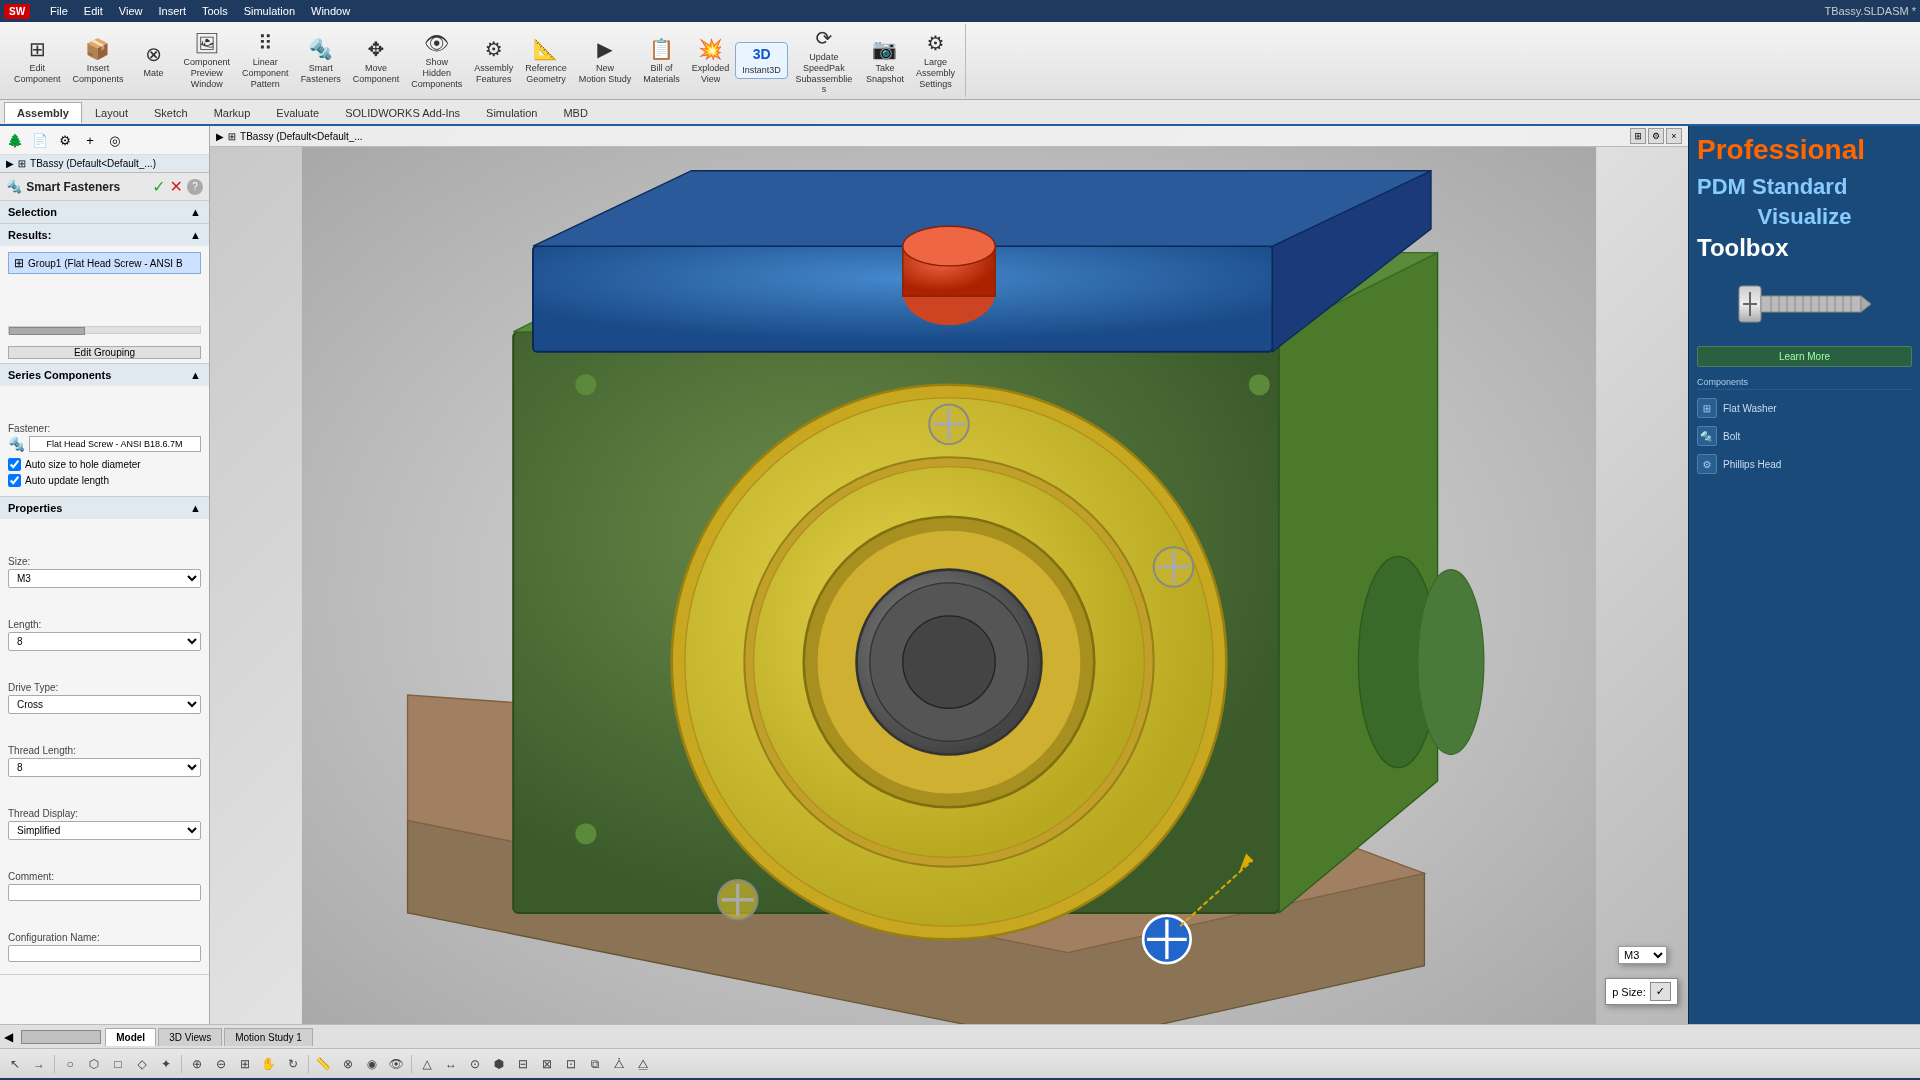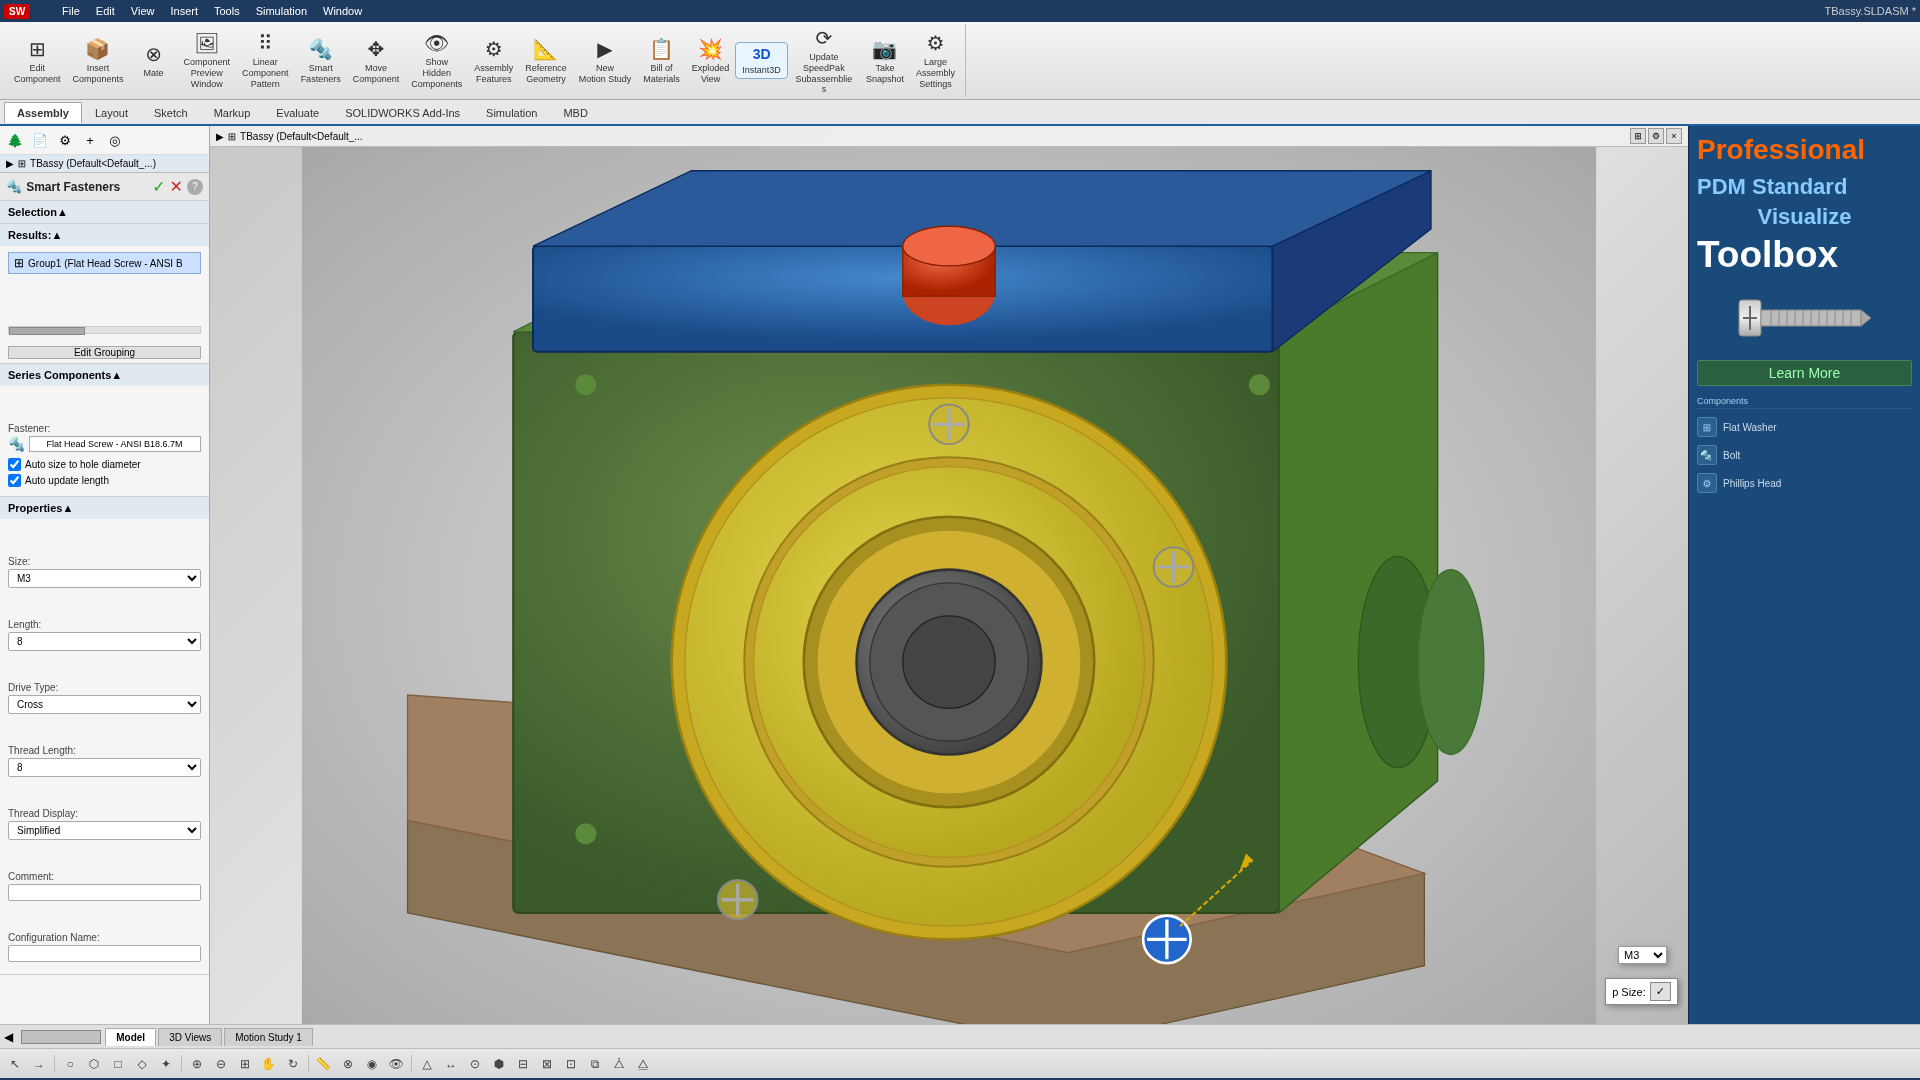--- a/index.html
+++ b/index.html
@@ -2,21 +2,21 @@
 <html><head>
   <meta charset="utf-8">
   <style>
     * { margin: 0; padding: 0; box-sizing: border-box; }
     body { font-family: 'Segoe UI', Tahoma, Arial, sans-serif; font-size: 11px; background: #d4d0c8; width: 1920px; height: 1080px; overflow: hidden; position: relative; }
 
     
     .menu-bar {
       display: flex; align-items: center; background: #1e3a5f; height: 22px; padding: 0 4px; color: white; font-size: 11px;
     }
-    .menu-bar .logo { background: #cc0000; color: white; font-weight: bold; font-size: 10px; padding: 2px 5px; margin-right: 24px; border-radius: 2px; }
+    .menu-bar .logo { background: #cc0000; color: white; font-weight: bold; font-size: 10px; padding: 2px 5px; margin-right: 12px; border-radius: 2px; }
     .menu-item { padding: 2px 8px; cursor: pointer; }
     .title-bar-right { margin-left: auto; font-size: 11px; color: #ccc; }
 
     
     .toolbar {
       display: flex; align-items: stretch; background: linear-gradient(to bottom, #f5f5f5, #e0e0e0); border-bottom: 1px solid #aaa; height: 78px; padding: 2px 4px;
     }
     .toolbar-section { display: flex; align-items: center; border-right: 1px solid #bbb; padding: 2px 4px; }
     .toolbar-btn { display: flex; flex-direction: column; align-items: center; justify-content: center; padding: 3px 6px; cursor: pointer; min-width: 48px; border-radius: 3px; font-size: 9px; color: #333; text-align: center; line-height: 1.2; }
     .toolbar-btn .icon { font-size: 20px; margin-bottom: 2px; }
@@ -41,21 +41,21 @@
     
     .sf-panel { flex: 1; overflow-y: auto; background: #f5f5f5; }
     .sf-title-bar { display: flex; align-items: center; padding: 4px 6px; background: #e8e8e8; border-bottom: 1px solid #ccc; }
     .sf-title { font-size: 12px; font-weight: bold; flex: 1; color: #222; }
     .sf-actions { display: flex; gap: 4px; align-items: center; }
     .sf-check { color: #22aa22; font-size: 16px; cursor: pointer; }
     .sf-x { color: #cc2222; font-size: 16px; cursor: pointer; }
     .sf-help { width: 16px; height: 16px; border-radius: 50%; background: #aaa; color: white; font-size: 10px; display: flex; align-items: center; justify-content: center; cursor: pointer; }
 
     .sf-section { border-bottom: 1px solid #ccc; }
-    .sf-section-header { display: flex; align-items: center; padding: 5px 8px; background: #e0e8f0; cursor: pointer; font-size: 11px; font-weight: bold; }
+    .sf-section-header { display: flex; align-items: center; justify-content: space-between; padding: 5px 8px; background: #e0e8f0; cursor: pointer; font-size: 11px; font-weight: bold; }
     .sf-section-content { padding: 6px 8px; }
 
     .results-item { display: flex; align-items: center; background: #cce0ff; border: 1px solid #88aadd; padding: 3px 5px; font-size: 10px; cursor: pointer; }
     .results-item .item-icon { margin-right: 4px; font-size: 12px; }
 
     .scrollbar-area { height: 8px; background: #e0e0e0; margin: 2px 0; border: 1px solid #ccc; position: relative; }
     .scrollbar-thumb { height: 8px; width: 40%; background: #aaa; border: 1px solid #888; position: absolute; left: 0; }
 
     .edit-grouping-btn { display: block; width: calc(100% - 16px); margin: 4px 8px; padding: 0; background: #e0e0e0; border: 1px solid #aaa; cursor: pointer; font-size: 10px; text-align: center; }
 
@@ -78,21 +78,21 @@
     
     .model-view { width: 100%; height: 100%; position: relative; }
 
     
     .right-panel { width: 232px; background: #1a4a7a; border-left: 1px solid #0a2a4a; overflow: hidden; display: flex; flex-direction: column; }
     .rp-content { padding: 8px; overflow-y: auto; flex: 1; }
 
     .rp-professional { color: #ff6600; font-size: 28px; font-weight: bold; margin-bottom: 8px; }
     .rp-pdm { color: #88ccff; font-size: 22px; font-weight: bold; margin-bottom: 4px; line-height: 1.2; }
     .rp-visualize { color: #88ccff; font-size: 22px; font-weight: bold; margin-bottom: 4px; text-align: center; }
-    .rp-toolbox { color: white; font-size: 37px; font-weight: bold; margin-bottom: 12px; }
+    .rp-toolbox { color: white; font-size: 24px; font-weight: bold; margin-bottom: 12px; }
 
     .screw-visual { margin: 10px auto; text-align: center; }
 
     .rp-section { margin-top: 10px; }
     .rp-section-title { color: #aaccee; font-size: 9px; margin-bottom: 4px; padding-bottom: 2px; border-bottom: 1px solid #2a5a8a; }
     .rp-item { display: flex; align-items: center; gap: 6px; padding: 4px 0; cursor: pointer; }
     .rp-item-icon { width: 20px; height: 20px; background: #2a6090; border: 1px solid #4a80aa; border-radius: 2px; display: flex; align-items: center; justify-content: center; font-size: 10px; color: #aaccff; }
     .rp-item-text { color: #ccddee; font-size: 10px; }
 
     
@@ -494,21 +494,21 @@
           <line x1="84" y1="22" x2="84" y2="38" stroke="#888" stroke-width="1"></line>
           <line x1="92" y1="22" x2="92" y2="38" stroke="#888" stroke-width="1"></line>
           <line x1="100" y1="22" x2="100" y2="38" stroke="#888" stroke-width="1"></line>
           <line x1="108" y1="22" x2="108" y2="38" stroke="#888" stroke-width="1"></line>
           <line x1="116" y1="22" x2="116" y2="38" stroke="#888" stroke-width="1"></line>
 
           <polygon points="126,22 136,30 126,38" fill="#aaaaaa" stroke="#888" stroke-width="1"></polygon>
         </svg>
       </div>
 
-      <div style="background: #2a6040; color: #99ffaa; border: 1px solid #4a8060; padding: 4px 4px; font-size: 14px; cursor: pointer; text-align: center; margin-bottom: 10px; border-radius: 2px;">Learn More</div>
+      <div style="background: #2a6040; color: #99ffaa; border: 1px solid #4a8060; padding: 4px 4px; font-size: 10px; cursor: pointer; text-align: center; margin-bottom: 10px; border-radius: 2px;">Learn More</div>
 
       <div class="rp-section">
         <div class="rp-section-title">Components</div>
         <div class="rp-item">
           <div class="rp-item-icon">⊞</div>
           <div class="rp-item-text">Flat Washer</div>
         </div>
         <div class="rp-item">
           <div class="rp-item-icon">🔩</div>
           <div class="rp-item-text">Bolt</div>

